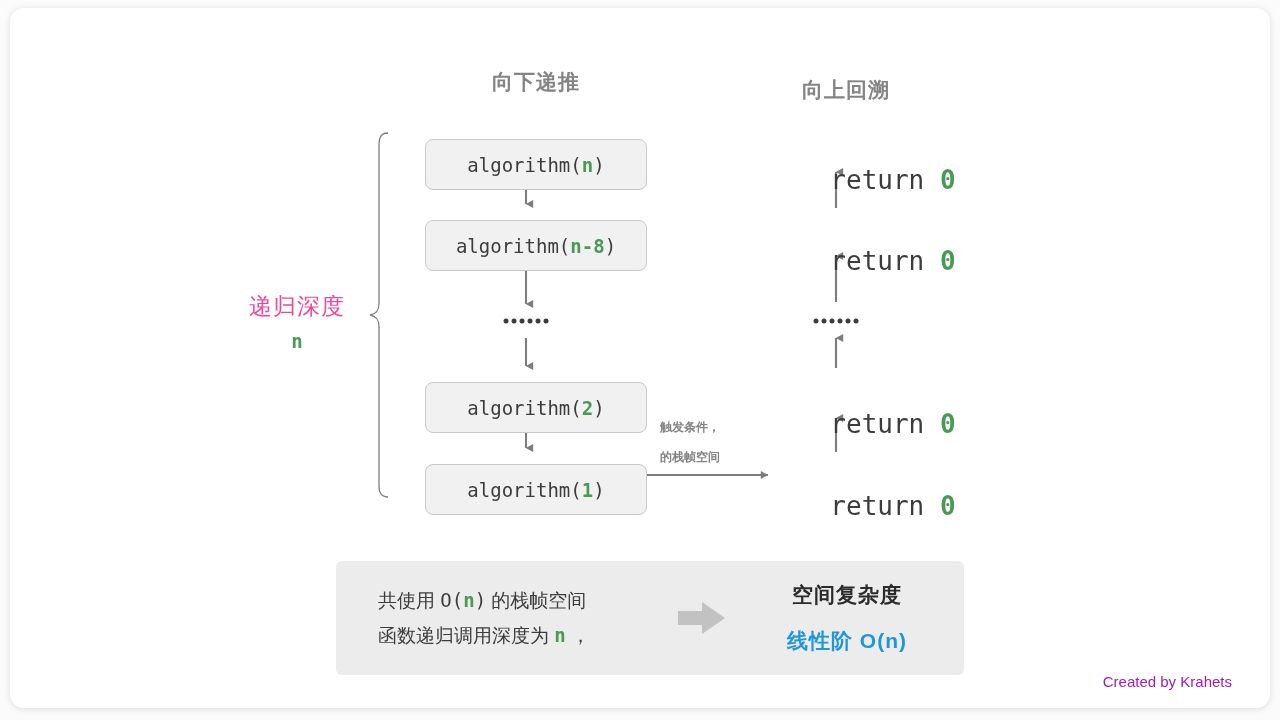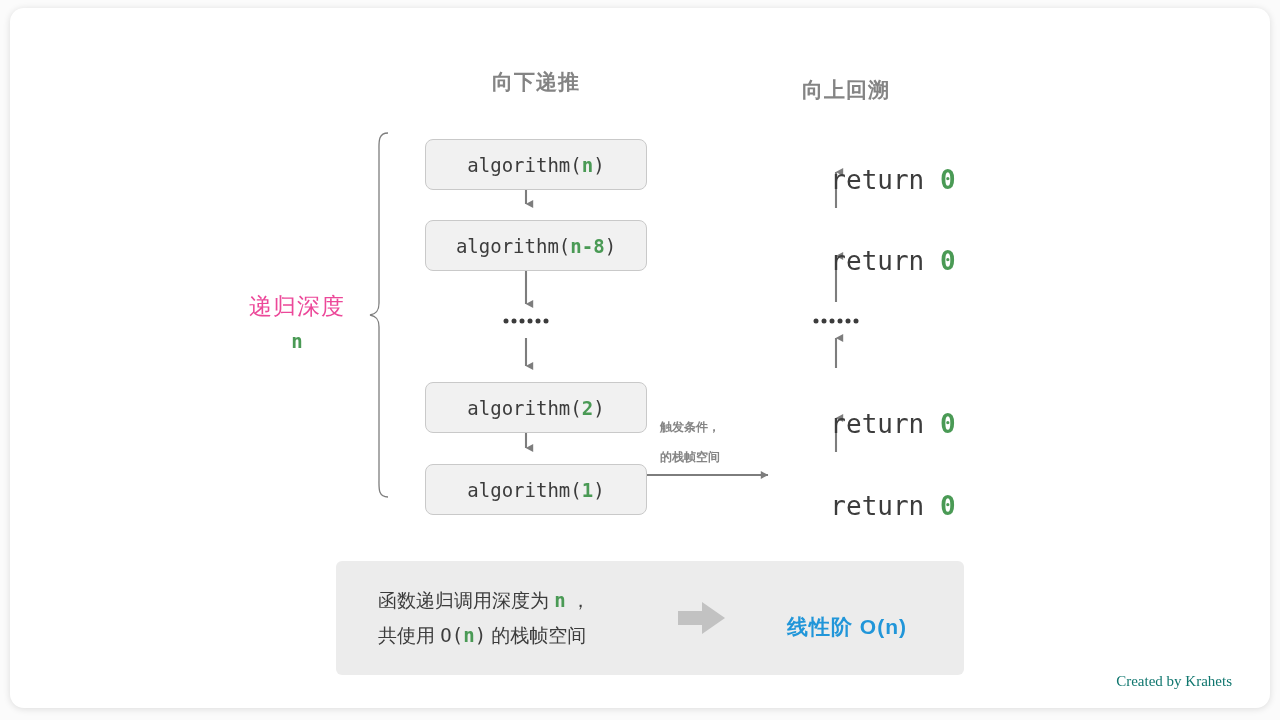--- a/index.html
+++ b/index.html
@@ -199,23 +199,23 @@
     font-weight: bold;
     color: #2196d9;
     letter-spacing: 1px;
   }
 
   
   #watermark {
     position: absolute;
     right: 38px;
     bottom: 18px;
-    font-family: Liberation Serif, serif;
+    font-family: Liberation Sans, sans-serif;
     font-size: 15px;
-    color: #0f766e;
+    color: #a21caf;
     white-space: nowrap;
   }
 </style>
 </head>
 <body>
 
 <div id="canvas">
   <div id="card">
 
     <svg id="wires" viewBox="0 0 1260 700" width="1260" height="700">
@@ -308,31 +308,32 @@
       <span>return </span><span class="val">0</span>
     </div>
 
     <div id="trigger-note">
       <div>触发条件，</div>
       <div>的栈帧空间</div>
     </div>
 
     <div id="footer-panel">
       <div id="footer-left">
+        <div><span>共使用 </span><span class="mono">O(</span><span class="hl">n</span><span class="mono">)</span><span> 的栈帧空间</span></div>
         <div><span>函数递归调用深度为 </span><span class="hl">n</span><span> ，</span></div>
-        <div><span>共使用 </span><span class="mono">O(</span><span class="hl">n</span><span class="mono">)</span><span> 的栈帧空间</span></div>
       </div>
 
       <div id="footer-arrow">
         <svg width="48" height="34" viewBox="0 0 48 34" aria-hidden="true">
           <path d="M0,10 L24,10 L24,1 L47,17 L24,33 L24,24 L0,24 Z" fill="#c2c2c2"></path>
         </svg>
       </div>
 
       <div id="footer-right">
+        <span class="big">空间复杂度</span>
         <span class="blue">线性阶 O(n)</span>
       </div>
     </div>
 
     <div id="watermark">Created by Krahets</div>
 
   </div>
 </div>
 
 </body></html>

